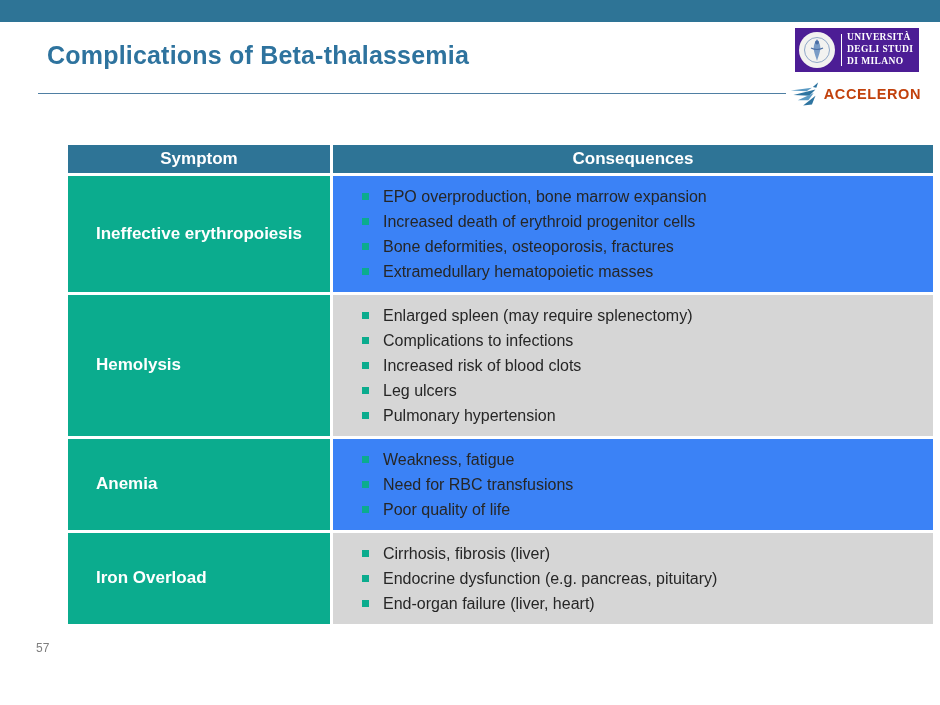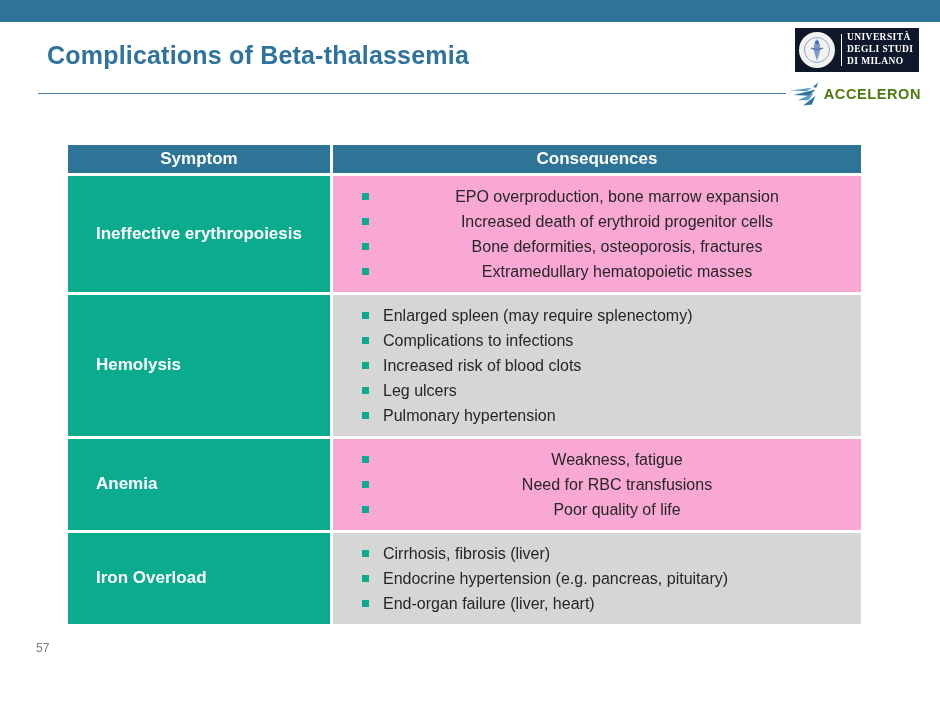--- a/index.html
+++ b/index.html
@@ -30,21 +30,21 @@
   .title-rule {
     position: absolute; left: 38px; top: 93px;
     width: 748px; height: 1px;
     background: #4F7FA3;
   }
 
   
   .logo-unimi {
     position: absolute; left: 795px; top: 28px;
     width: 124px; height: 44px;
-    background: #0f172a;
+    background: #4c1d95;
     display: flex; align-items: center;
     padding: 3px 4px;
   }
   .unimi-seal {
     width: 36px; height: 36px; border-radius: 50%;
     background: #f2f2f0;
     display: flex; align-items: center; justify-content: center;
     flex: 0 0 auto;
   }
   .unimi-divider {
@@ -59,50 +59,50 @@
     white-space: nowrap;
   }
 
   
   .logo-acceleron {
     position: absolute; left: 789px; top: 79px;
     width: 132px; height: 30px;
     display: flex; align-items: center; gap: 3px;
   }
   .acceleron-name {
-    color: #4d7c0f;
+    color: #c2410c;
     font-size: 14.5px; font-weight: bold;
     letter-spacing: 0.6px;
   }
 
   
   .comp-table {
     position: absolute; left: 65px; top: 142px;
     border-collapse: separate;
     border-spacing: 3px;
     background: #ffffff;
   }
   .comp-table td, .comp-table th { vertical-align: middle; }
 
   th.col-head {
     background: #2E7496; color: #ffffff;
     font-size: 17px; font-weight: bold;
     text-align: center;
   }
   th.col-symptom { width: 262px; height: 28px; }
-  th.col-consequences { width: 528px; }
+  th.col-consequences { width: 600px; }
 
   td.symptom-cell {
     background: #0BAC8E; color: #ffffff;
     font-size: 17px; font-weight: bold;
     padding-left: 28px; padding-right: 26px;
     line-height: 1.45;
   }
   td.cons-cell { padding: 8px 10px 8px 29px; }
-  td.cons-cell.shade-light { background: #f9a8d4; text-align: center; }
+  td.cons-cell.shade-light { background: #3b82f6; }
   td.cons-cell.shade-dark  { background: #D6D6D6; }
 
   .row-1 td { height: 115px; }
   .row-2 td { height: 140px; }
   .row-3 td { height: 85px; }
   .row-4 td { height: 89px; }
 
   ul.cons-list { list-style: none; }
   ul.cons-list li {
     position: relative;
@@ -199,21 +199,21 @@
           <li>Need for RBC transfusions</li>
           <li>Poor quality of life</li>
         </ul>
       </td>
     </tr>
     <tr class="row-4">
       <td class="symptom-cell">Iron Overload</td>
       <td class="cons-cell shade-dark">
         <ul class="cons-list">
           <li>Cirrhosis, fibrosis (liver)</li>
-          <li>Endocrine hypertension (e.g. pancreas, pituitary)</li>
+          <li>Endocrine dysfunction (e.g. pancreas, pituitary)</li>
           <li>End-organ failure (liver, heart)</li>
         </ul>
       </td>
     </tr>
   </tbody>
 </table>
 
 <div class="page-number">57</div>
 
 </body></html>

